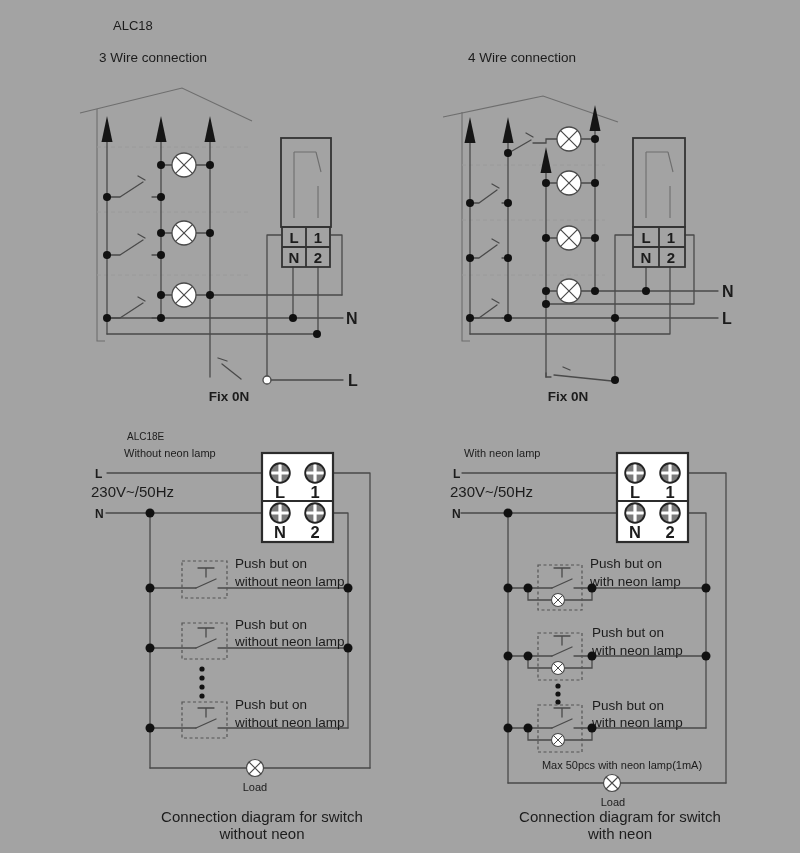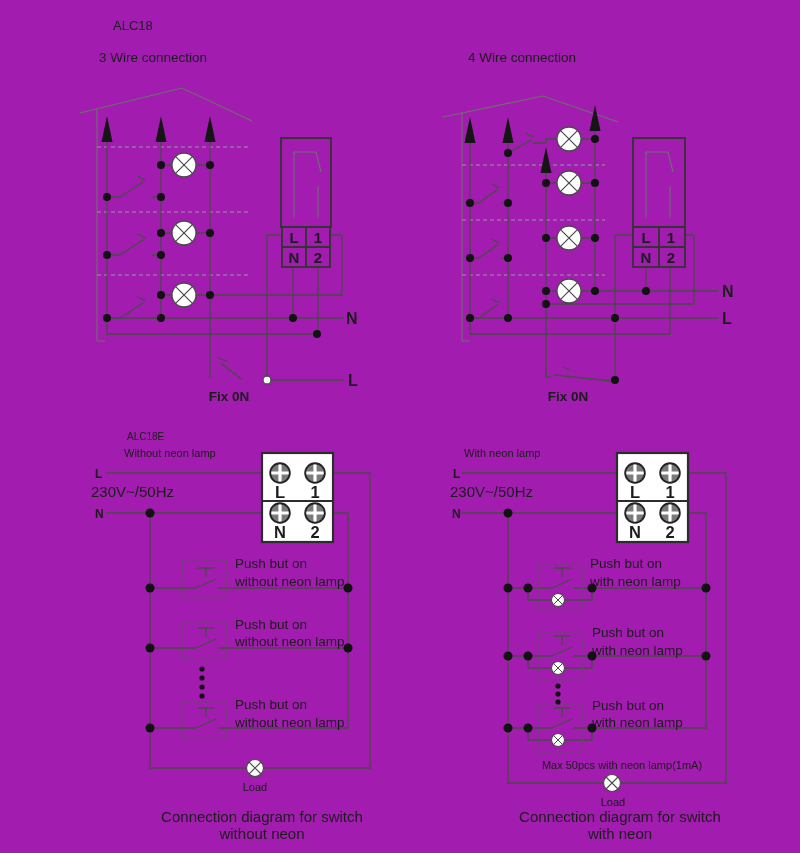--- a/index.html
+++ b/index.html
@@ -1,16 +1,16 @@
 <!DOCTYPE html>
 <html><head>
 <meta charset="utf-8">
 <style>
   html,body{margin:0;padding:0;background:#fff;}
-  #canvas{position:relative;width:800px;height:853px;background:#a21caf;overflow:hidden;}
+  #canvas{position:relative;width:800px;height:853px;background:#a3a3a3;overflow:hidden;}
   svg{font-family:"Liberation Sans","DejaVu Sans",sans-serif;}
   .ln{stroke:#4a4a4a;stroke-width:1.3;fill:none;stroke-linecap:round;}
   .lt{stroke:#6e6e6e;stroke-width:1.1;fill:none;}
   .bx{stroke:#333;stroke-width:1.8;fill:none;}
   .bx2{stroke:#2c2c2c;stroke-width:2.2;fill:#fff;}
   .dash{stroke:#9a9a9a;stroke-width:1;stroke-dasharray:4 3;fill:none;}
   .dashbox{stroke:#555;stroke-width:1.2;stroke-dasharray:3 2.5;fill:none;}
   text{fill:#1c1c1c;}
   .t10{font-size:10px;}
   .t11{font-size:11px;}

